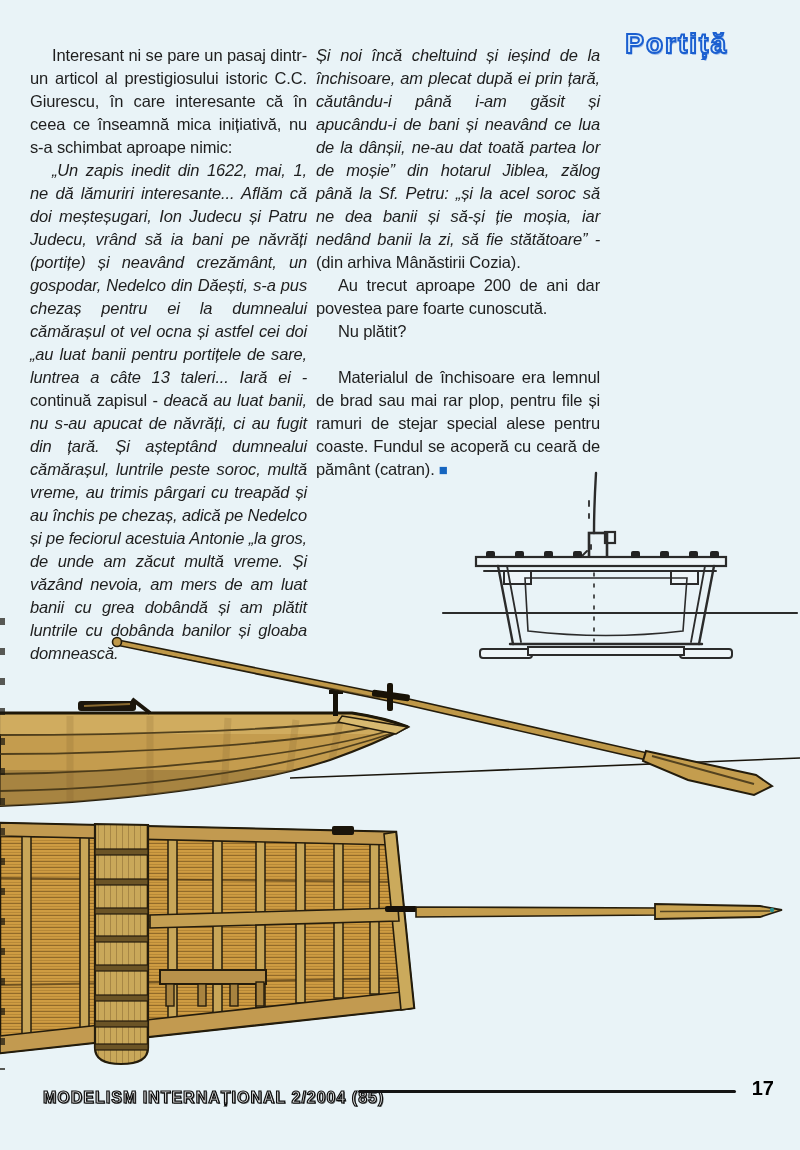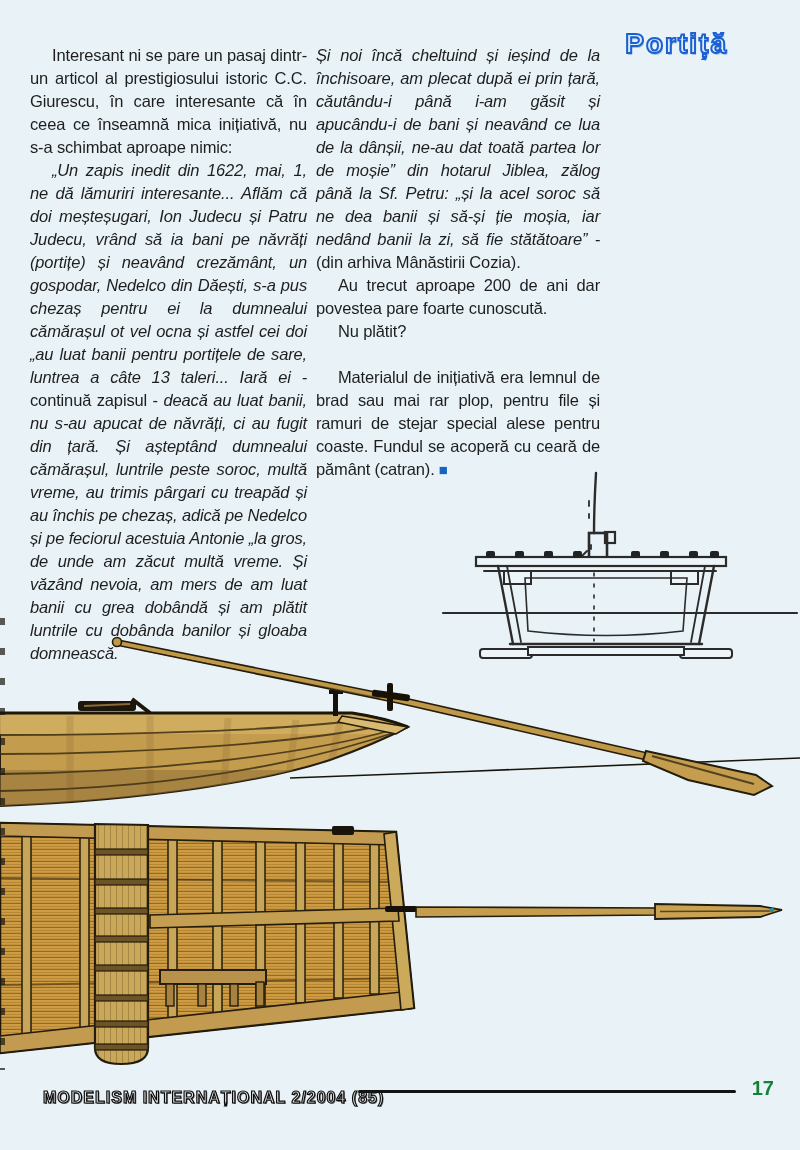--- a/index.html
+++ b/index.html
@@ -46,39 +46,39 @@
     color:#e6e6e6;-webkit-text-stroke:1.2px #0a0a0a;
     text-shadow:1px 1px 0 rgba(0,0,0,.55);
     white-space:nowrap;
   }
   .footer-rule{
     position:absolute;left:358px;top:1090px;width:378px;height:3px;
     background:#141414;border-radius:2px;
   }
   .footer-pagenum{
     position:absolute;right:26px;top:1077px;margin:0;
-    font-size:20px;font-weight:700;color:#15803d;
+    font-size:20px;font-weight:700;color:#000000;
   }
 </style>
 </head>
 <body>
 
 <div class="page">
 
   <h1 class="header-title">Portiță</h1>
 
   <div class="col col-left">
       <p class="indent"><span>Interesant ni se pare un pasaj dintr-un articol al prestigiosului istoric C.C. Giurescu, în care interesante că în ceea ce înseamnă mica inițiativă, nu s-a schimbat aproape nimic:</span></p>
       <p class="indent"><span class="italic">„Un zapis inedit din 1622, mai, 1, ne dă lămuriri interesante... Aflăm că doi meșteșugari, Ion Judecu și Patru Judecu, vrând să ia bani pe năvrăți (portițe) și neavând crezământ, un gospodar, Nedelco din Dăești, s-a pus chezaș pentru ei la dumnealui cămărașul ot vel ocna și astfel cei doi „au luat banii pentru portițele de sare, luntrea a câte 13 taleri... Iară ei - </span><span>continuă zapisul - </span><span class="italic">deacă au luat banii, nu s-au apucat de năvrăți, ci au fugit din țară. Și așteptând dumnealui cămărașul, luntrile peste soroc, multă vreme, au trimis pârgari cu treapăd și au închis pe chezaș, adică pe Nedelco și pe feciorul acestuia Antonie „la gros, de unde am zăcut multă vreme. Și văzând nevoia, am mers de am luat banii cu grea dobândă și am plătit luntrile cu dobânda banilor și gloaba domnească.</span></p>
     </div>
   <div class="col col-right">
       <p><span class="italic">Și noi încă cheltuind și ieșind de la închisoare, am plecat după ei prin țară, căutându-i până i-am găsit și apucându-i de bani și neavând ce lua de la dânșii, ne-au dat toată partea lor de moșie” din hotarul Jiblea, zălog până la Sf. Petru: „și la acel soroc să ne dea banii și să-și ție moșia, iar nedând banii la zi, să fie stătătoare” - </span><span>(din arhiva Mânăstirii Cozia).</span></p>
       <p class="indent"><span>Au trecut aproape 200 de ani dar povestea pare foarte cunoscută.</span></p>
       <p class="indent"><span>Nu plătit?</span></p>
-      <p class="indent gap-before"><span>Materialul de inițiativă era lemnul de brad sau mai rar plop, pentru file și ramuri de stejar special alese pentru coaste. Fundul se acoperă cu ceară de pământ (catran).</span><span class="endmark"> ■</span></p>
+      <p class="indent gap-before"><span>Materialul de închisoare era lemnul de brad sau mai rar plop, pentru file și ramuri de stejar special alese pentru coaste. Fundul se acoperă cu ceară de pământ (catran).</span><span class="endmark"> ■</span></p>
     </div>
 
   <svg class="fig fig-cross" viewBox="0 0 360 225">
     <g stroke="#2b2b2b" fill="none" stroke-linecap="round">
       <line x1="3" y1="168" x2="357" y2="168" stroke-width="2.2"></line>
       <path d="M156,28 C155,45 154,66 154,88" stroke-width="2.4"></path>
       <path d="M149,56 l0,5 M149,69 l0,4 M151,100 l0,4" stroke-width="1.8"></path>
       <rect x="149" y="88" width="18" height="27" stroke-width="2.6"></rect>
       <rect x="165" y="87" width="10" height="11" stroke-width="2.2"></rect>
       <path d="M143,115 L175,115" stroke-width="2.4"></path>

